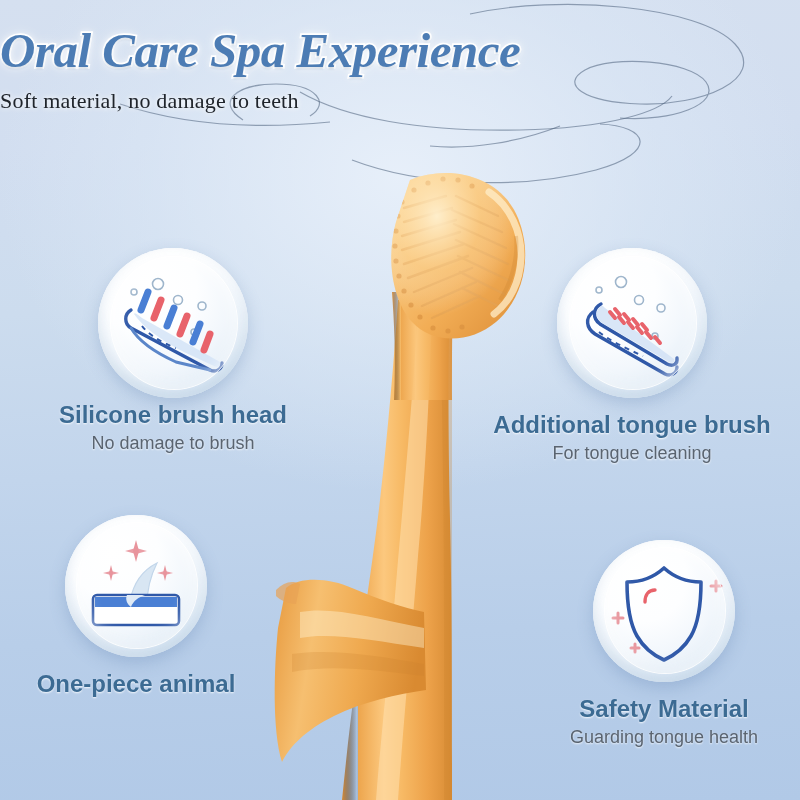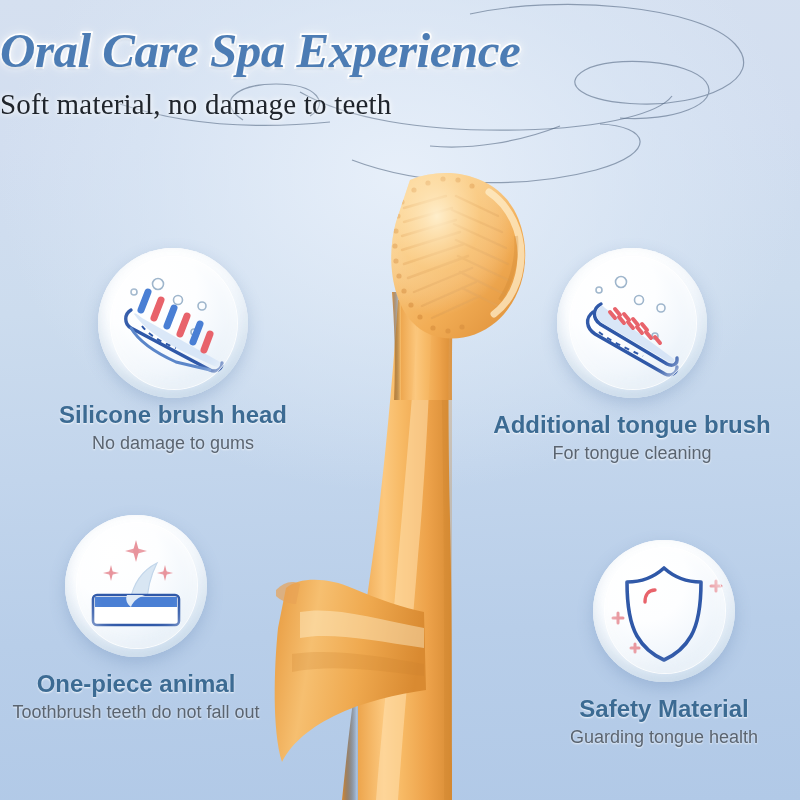--- a/index.html
+++ b/index.html
@@ -45,21 +45,21 @@
     margin: 0;
     -webkit-text-stroke: 3.5px #ffffff;
     paint-order: stroke fill;
     text-shadow:
       0 0 7px rgba(255,255,255,0.95),
       0 0 14px rgba(255,255,255,0.75),
       0 2px 2px rgba(60,95,140,0.30);
   }
   .subtitle {
     margin: 13px 0 12px 0;
-    font-size: 29px;
+    font-size: 22px;
     color: #20252c;
     letter-spacing: 0.2px;
     text-shadow: 0 0 5px rgba(255,255,255,0.9), 0 0 9px rgba(255,255,255,0.7);
   }
 
   
   .product { position: absolute; left: 0; top: 0; width: 800px; height: 800px; z-index: 3; }
 
   
   .feature { position: absolute; z-index: 5; }
@@ -255,21 +255,21 @@
           <path d="M56,70 L63,52" stroke="#e8636b" stroke-width="7"></path>
           <path d="M69,78 L76,60" stroke="#4a7fd4" stroke-width="7"></path>
           <path d="M82,86 L89,68" stroke="#e8636b" stroke-width="7"></path>
           <path d="M95,94 L102,76" stroke="#4a7fd4" stroke-width="7"></path>
           <path d="M106,102 L112,86" stroke="#e8636b" stroke-width="7"></path>
         </g>
       </svg>
     </div>
     <div class="txt">
       <p class="f-title">Silicone brush head</p>
-      <p class="f-sub">No damage to gums</p>
+      <p class="f-sub">No damage to brush</p>
     </div>
   </div>
 
   <div class="feature" id="feat-tongue">
     <div class="bubble">
       <svg viewBox="0 0 150 150">
         <g fill="none" stroke="#9fb6cc" stroke-width="1.6">
           <circle cx="64" cy="34" r="5.5"></circle>
           <circle cx="42" cy="42" r="3"></circle>
           <circle cx="82" cy="52" r="4.5"></circle>
@@ -317,21 +317,20 @@
 
         <path d="M92,48 C76,56 68,70 65,86 C63,98 66,106 71,108 C77,110 82,102 82,90 C82,76 86,60 92,48 Z" fill="#d8e6f3" stroke="#c2d6ea" stroke-width="1.2"></path>
 
         <rect x="28" y="80" width="86" height="30" rx="4" fill="#ffffff" stroke="#2f58a8" stroke-width="2.6"></rect>
         <path d="M30,82 H112 V92 H30 Z" fill="#4a7fd4"></path>
         <path d="M66,92 C68,86 74,82 80,80 L62,80 C60,84 62,89 66,92 Z" fill="#dfeaf6"></path>
       </svg>
     </div>
     <div class="txt">
       <p class="f-title">One-piece animal</p>
-      <p class="f-sub">Toothbrush teeth do not fall out</p>
     </div>
   </div>
 
   <div class="feature" id="feat-safety">
     <div class="bubble">
       <svg viewBox="0 0 142 142">
         <path d="M71,28 C82,38 96,42 108,42 C108,62 106,82 98,96 C90,110 80,116 71,120 C62,116 52,110 44,96 C36,82 34,62 34,42 C46,42 60,38 71,28 Z" fill="none" stroke="#2f58a8" stroke-width="3.6" stroke-linejoin="round"></path>
         <path d="M52,62 C52,54 56,50 62,50" fill="none" stroke="#e8636b" stroke-width="3.4" stroke-linecap="round"></path>
         <g stroke="#e8949c" stroke-width="3" stroke-linecap="round">
           <path d="M118,46 H128"></path>

